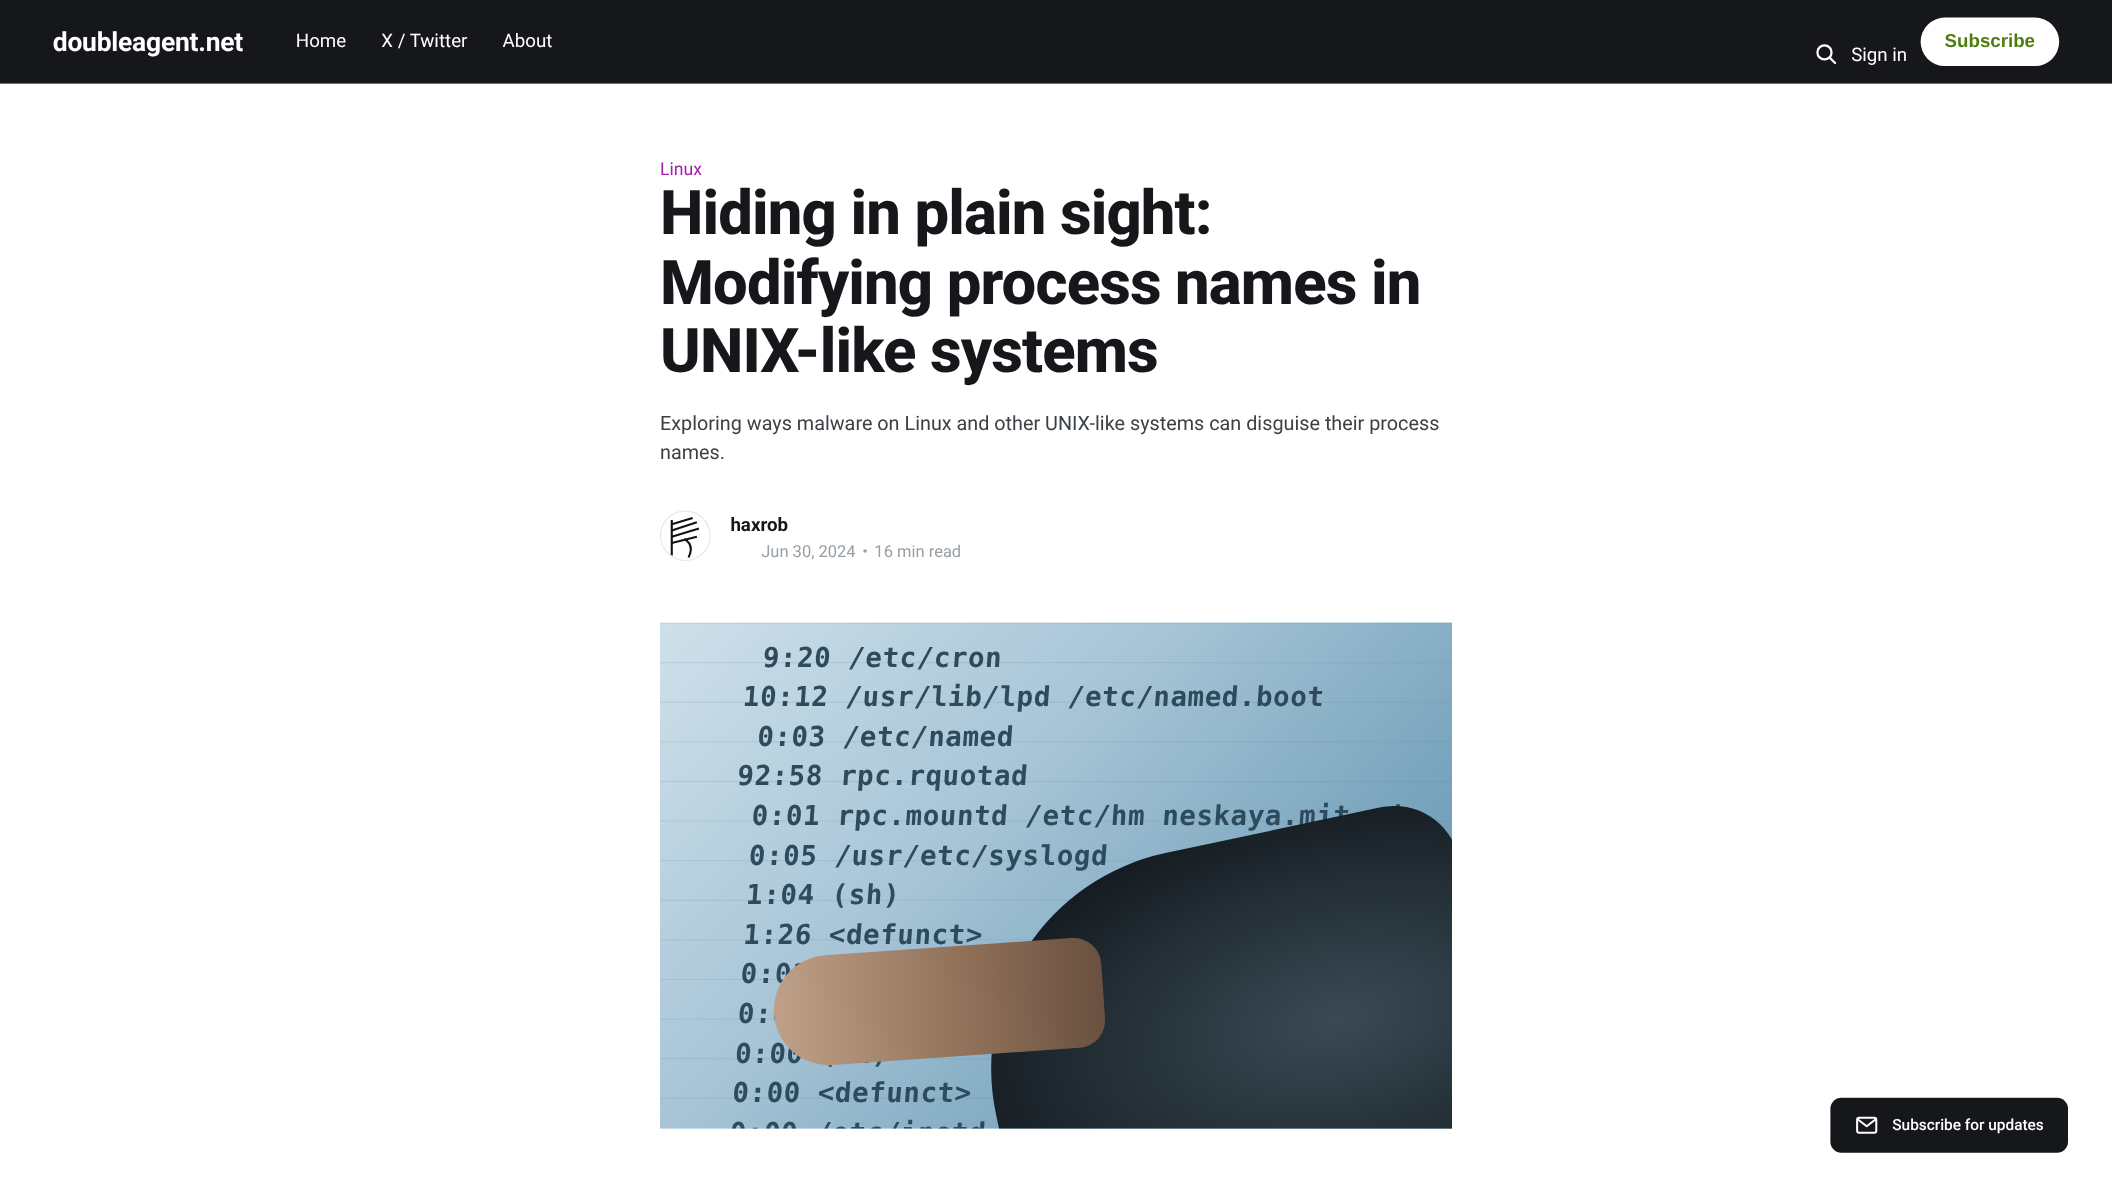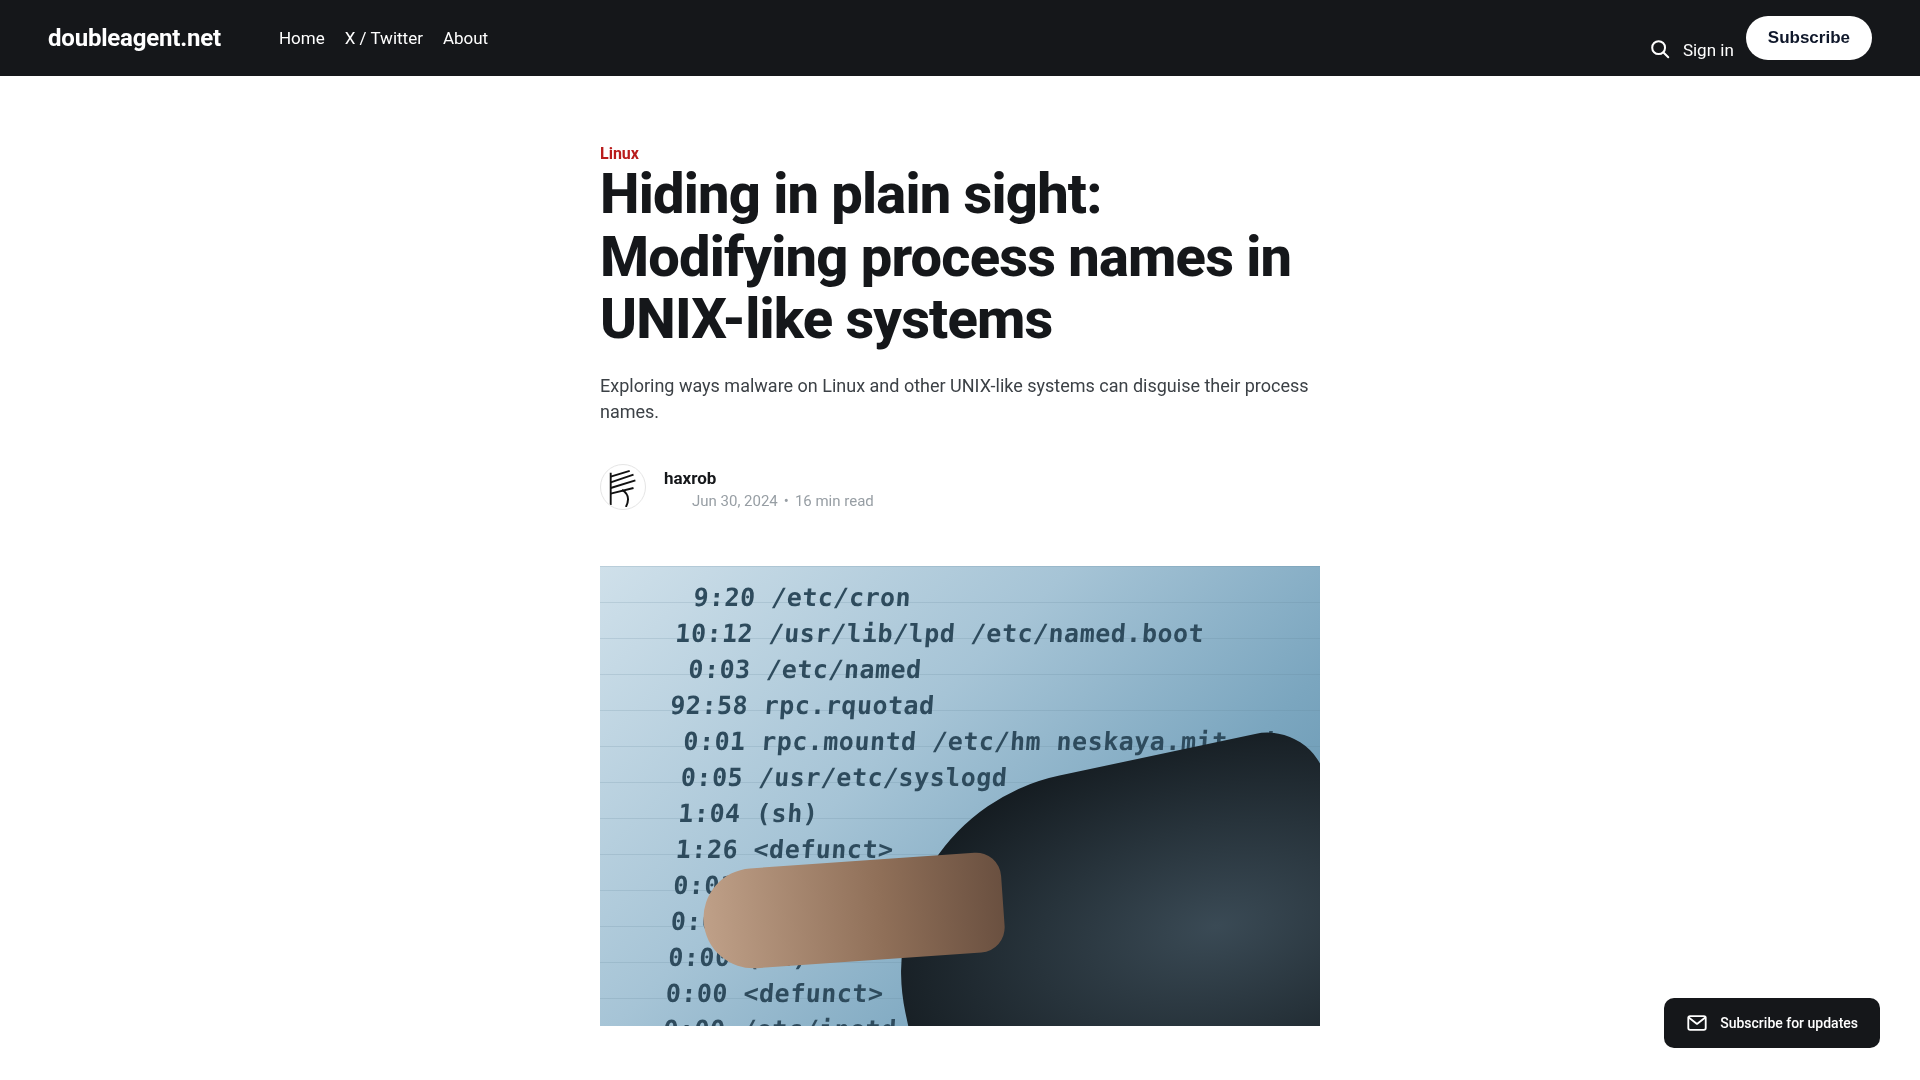--- a/index.html
+++ b/index.html
@@ -16,32 +16,32 @@
     width: 100%;
     height: 76px;
     background: #15171a;
     display: flex;
     align-items: center;
     padding: 0 48px;
     justify-content: space-between;
   }
   .header-left { display: flex; align-items: center; gap: 40px; }
   .site-title { color: #fff; font-size: 24px; font-weight: 700; letter-spacing: -0.2px; }
-  .nav { display: flex; align-items: flex-end; gap: 20px; margin-left: 18px; }
+  .nav { display: flex; align-items: flex-end; gap: 32px; margin-left: 8px; }
   .nav a { color: #fff; font-size: 17px; text-decoration: none; }
   .header-right { display: flex; align-items: flex-end; gap: 12px; }
   .search-btn { display: flex; align-items: center; color: #fff; cursor: pointer; }
   .signin-link { color: #fff; font-size: 17px; text-decoration: none; }
   .subscribe-btn {
-    background: #fff; color: #0f172a; font-size: 17px; font-weight: 600;
+    background: #fff; color: #4d7c0f; font-size: 17px; font-weight: 600;
     border-radius: 999px; padding: 12px 22px; border: none; cursor: pointer;
   }
 
   .container { width: 720px; margin: 68px auto 0; position: relative; }
-  .tag-link { color: #b91c1c; font-size: 16px; font-weight: 700; text-decoration: none; }
+  .tag-link { color: #a21caf; font-size: 16px; font-weight: 400; text-decoration: none; }
   .post-title {
     font-size: 56px; font-weight: 800; line-height: 1.12; letter-spacing: -0.8px;
     color: #15171a; 
   }
   .excerpt {
     font-size: 18px; color: #3c4146; line-height: 1.42; margin-top: 22px;
   }
   .byline { display: flex; align-items: flex-end; gap: 18px; margin-top: 40px; }
   .avatar {
     width: 46px; height: 46px; border-radius: 50%; background: #fff;

